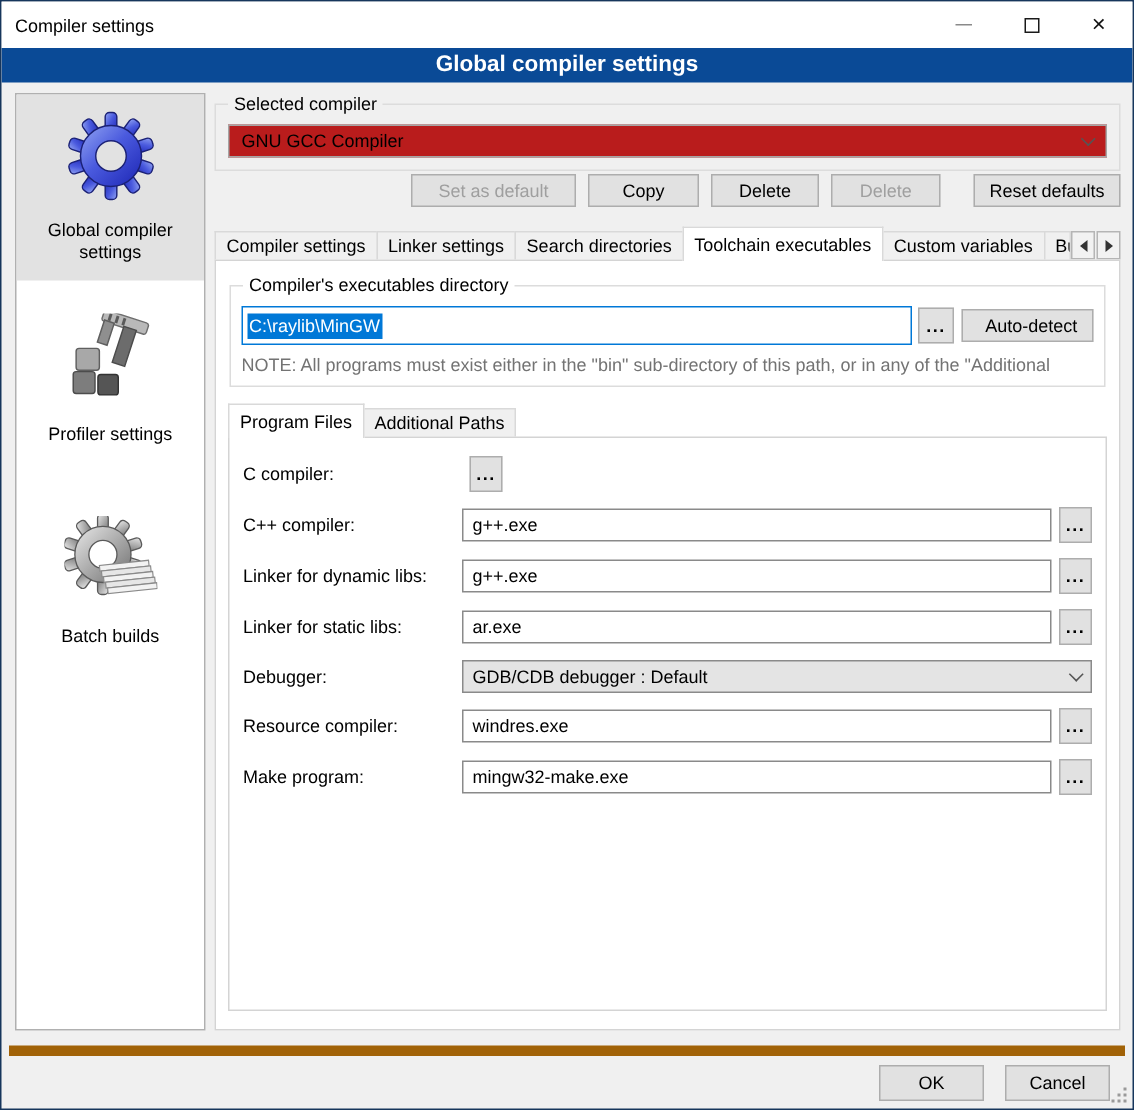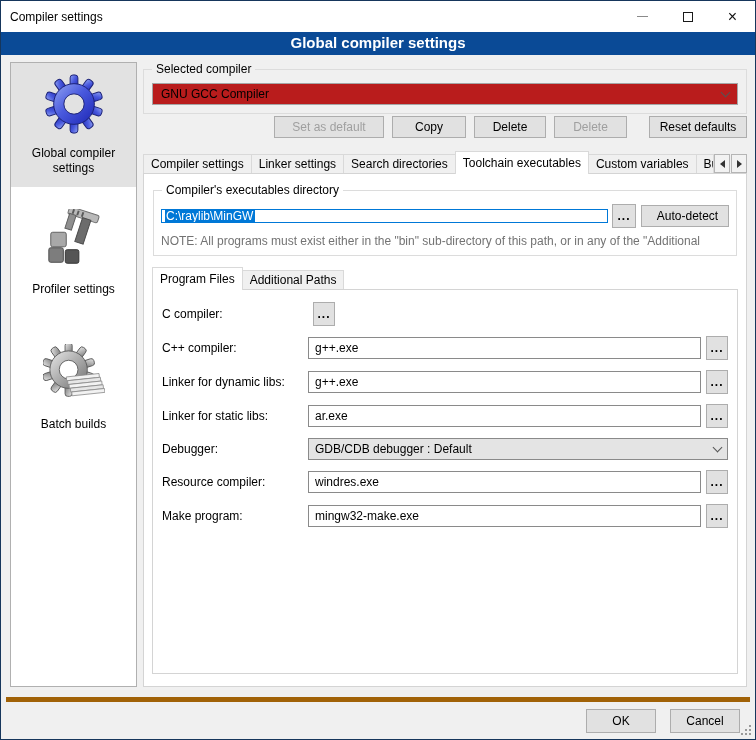--- a/index.html
+++ b/index.html
@@ -77,21 +77,21 @@
     display:flex;align-items:center;justify-content:center;margin-left:1px;cursor:default;}
   .tri{width:0;height:0;border-style:solid;}
   .tri-left{border-width:4px 5px 4px 0;border-color:transparent #333 transparent transparent;}
   .tri-right{border-width:4px 0 4px 5px;border-color:transparent transparent transparent #333;}
 
   .nb-page{flex:1;background:#fff;border:1px solid #d4d4d4;margin-top:-1px;
     padding:10px 8px 12px;display:flex;flex-direction:column;position:relative;z-index:2;min-height:0;}
 
   .gb-install{margin:6px 1px 0;padding:13px 7px 7px;}
   .dir-row{display:flex;align-items:center;}
-  .textfield{height:14px;border:1px solid #7a7a7a;background:#fff;
+  .textfield{height:26px;border:1px solid #7a7a7a;background:#fff;
     display:flex;align-items:center;padding:0 3px;overflow:hidden;white-space:nowrap;}
   .textfield.focused{border:1px solid #0078d7;}
   .dir-input{flex:1;min-width:0;}
   .sel-text{background:#0078d7;color:#fff;padding:1px 2px 2px 1px;}
   .browse-btn{width:24px;height:24px;margin-left:4px;padding:0;flex:0 0 24px;
     font-weight:bold;letter-spacing:1px;}
   .b-autodetect{width:88px;margin-left:5px;flex:0 0 88px;padding-left:15px;}
   .note{color:#737373;margin-top:6px;white-space:nowrap;overflow:hidden;}
 
   .tabs-row.inner{margin-top:11px;}
@@ -102,21 +102,21 @@
   .field-label{flex:0 0 146px;white-space:nowrap;}
   .field-input{flex:1;min-width:0;height:22px;border:1px solid #8a8a8a;background:#fff;
     display:flex;align-items:center;padding:0 6px;white-space:nowrap;overflow:hidden;}
   .field-browse{width:22px;height:24px;margin-left:5px;padding:0;flex:0 0 22px;
     font-weight:bold;letter-spacing:1px;}
   .field-select{flex:1;min-width:0;height:22px;border:1px solid #8a8a8a;background:#e4e4e4;
     display:flex;align-items:center;padding:0 6px;cursor:default;}
   .field-select .cb-label{flex:1;overflow:hidden;white-space:nowrap;}
 
   
-  .footer{flex:0 0 42px;border-top:5px solid #a16207;margin:0 5px;
+  .footer{flex:0 0 42px;border-top:7px solid #a16207;margin:0 5px;
     display:flex;align-items:center;justify-content:flex-end;padding-right:10px;}
   .b-ok{width:70px;height:24px;margin-right:14px;}
   .b-cancel{width:70px;height:24px;}
   .grip{position:absolute;right:4px;bottom:4px;width:2px;height:2px;background:#9a9a9a;
     box-shadow:0 -4px #9a9a9a,0 -8px #9a9a9a,-4px 0 #9a9a9a,-4px -4px #9a9a9a,-8px 0 #9a9a9a;}
 </style>
 </head>
 <body>
 
 <div class="window">

